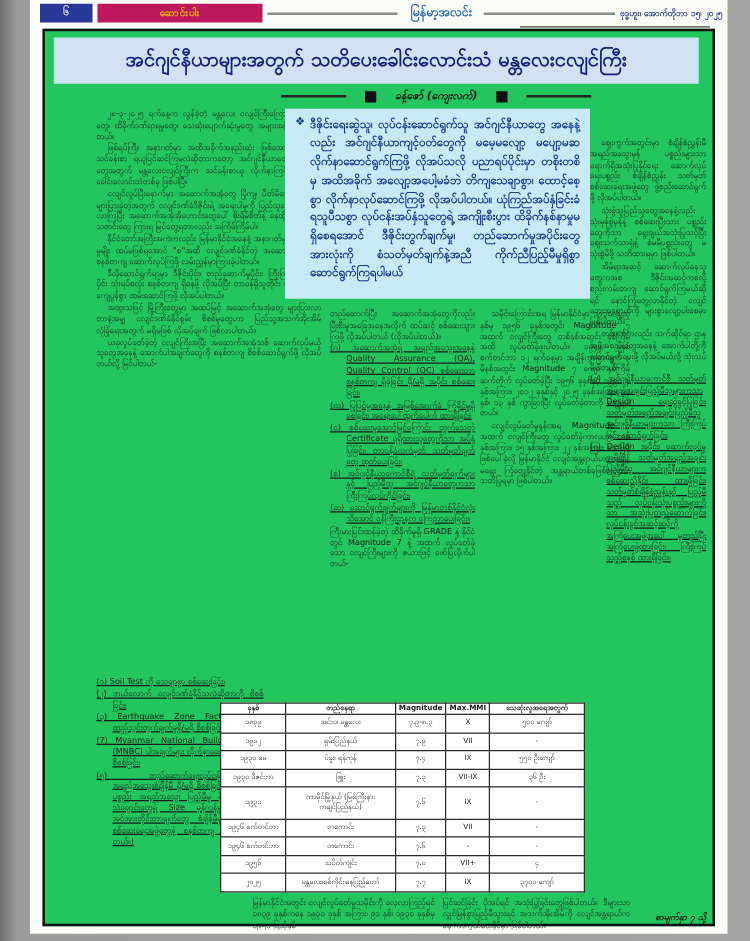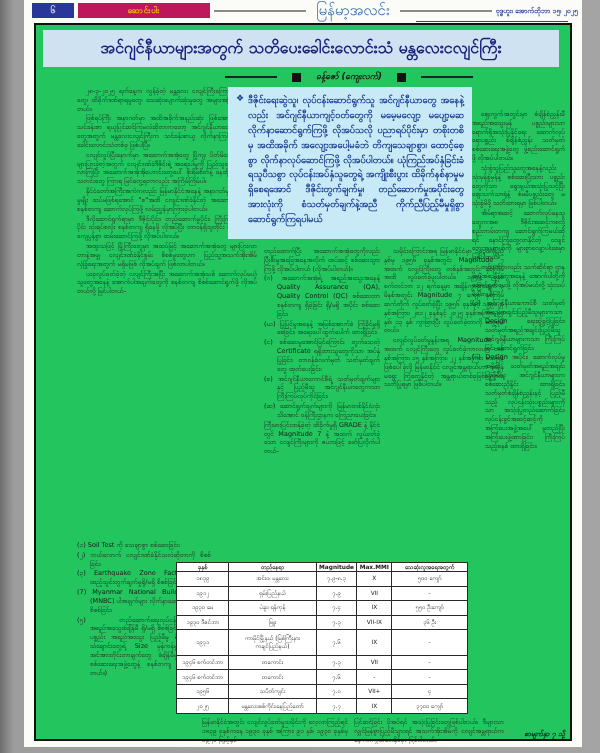--- a/index.html
+++ b/index.html
@@ -7,35 +7,35 @@
     width:600px;height:753px;position:relative;overflow:hidden;
     background:linear-gradient(90deg,#6f6f6f 0,#9d9d9d 14px,#a4a4a4 100%);
     font-family:"DejaVu Sans",sans-serif;color:#191919;
   }
   .paper{position:absolute;left:24px;top:0;width:558px;height:747px;background:#fbfbf8;}
   
   .header-row{position:absolute;top:2px;left:8px;right:4px;height:17px;display:flex;align-items:center;gap:4px;}
   .pagenum-box{width:42px;height:15px;background:#293798;color:#d9d9d9;font-size:9px;font-weight:bold;text-align:center;line-height:15px;flex:0 0 auto;}
   .section-bar{width:132px;height:15px;background:#be185d;color:#edc500;font-size:8px;font-weight:bold;text-align:center;line-height:15px;letter-spacing:1px;flex:0 0 auto;}
   .mast-rule{flex:1;height:3px;border-top:2px solid #8a8a8a;margin-top:3px;}
-  .masthead{color:#2a6ab0;font-weight:normal;font-size:15px;padding:0 6px;white-space:nowrap;flex:0 0 auto;}
+  .masthead{color:#2a6ab0;font-weight:bold;font-size:10px;padding:0 6px;white-space:nowrap;flex:0 0 auto;}
   .date-text{font-size:6.8px;color:#223a8c;white-space:nowrap;flex:0 0 auto;font-weight:bold;}
   .date-underline{position:absolute;top:21px;left:392px;width:152px;border-top:1.6px solid #444;}
   
   .frame{position:absolute;left:10px;top:23px;width:534px;height:714px;border:2.5px solid #101010;background:#22c55e;}
   .headline-box{position:absolute;left:7px;top:5px;width:516px;height:37px;background:#cfe2f2;display:flex;align-items:center;justify-content:center;}
   .headline-text{font-size:16px;font-weight:bold;color:#18227e;text-align:center;white-space:nowrap;overflow:hidden;}
   .byline-row{position:absolute;left:0;top:46px;width:530px;display:flex;align-items:center;justify-content:center;gap:15px;margin-left:48px;}
   .byline-rule{width:52px;border-top:2px solid #222;}
   .byline-sq{width:9px;height:9px;background:#111;flex:0 0 auto;}
   .byline-text{font-size:8.5px;font-weight:bold;font-style:italic;color:#111;}
   
   .txt{position:absolute;overflow:hidden;font-size:6.5px;line-height:1.36;color:#1c1c1c;margin-left:36px;}
   .para{text-align:justify;text-indent:9px;margin:0 0 1px 0;}
-  .item{text-align:justify;padding-left:13px;text-indent:-13px;margin:0 0 1px 0;}
+  .item{text-align:justify;padding-left:13px;text-indent:-13px;margin:0 0 1px 0;text-decoration:underline;}
   .lead{text-align:justify;margin:0 0 1px 0;}
   .left-col-1{left:5px;top:62px;width:180px;height:452px;}
   .left-col-2{left:5px;top:516px;width:134px;height:194px;}
   .callout{position:absolute;left:192px;top:62px;width:244px;height:152px;background:#c8e9f6;overflow:hidden;padding:6px 8px;box-sizing:border-box;}
   .callout-inner{display:flex;gap:4px;}
   .callout-bullet{color:#123c8e;font-size:9px;font-weight:bold;flex:0 0 auto;}
   .callout-text{font-size:9.3px;font-weight:bold;color:#143a8f;line-height:1.6;text-align:justify;}
   .mid-a{left:192px;top:222px;width:116px;height:313px;}
   .mid-b{left:312px;top:222px;width:120px;height:313px;}
   .right-col{position:absolute;left:436px;top:62px;width:93px;height:652px;}

